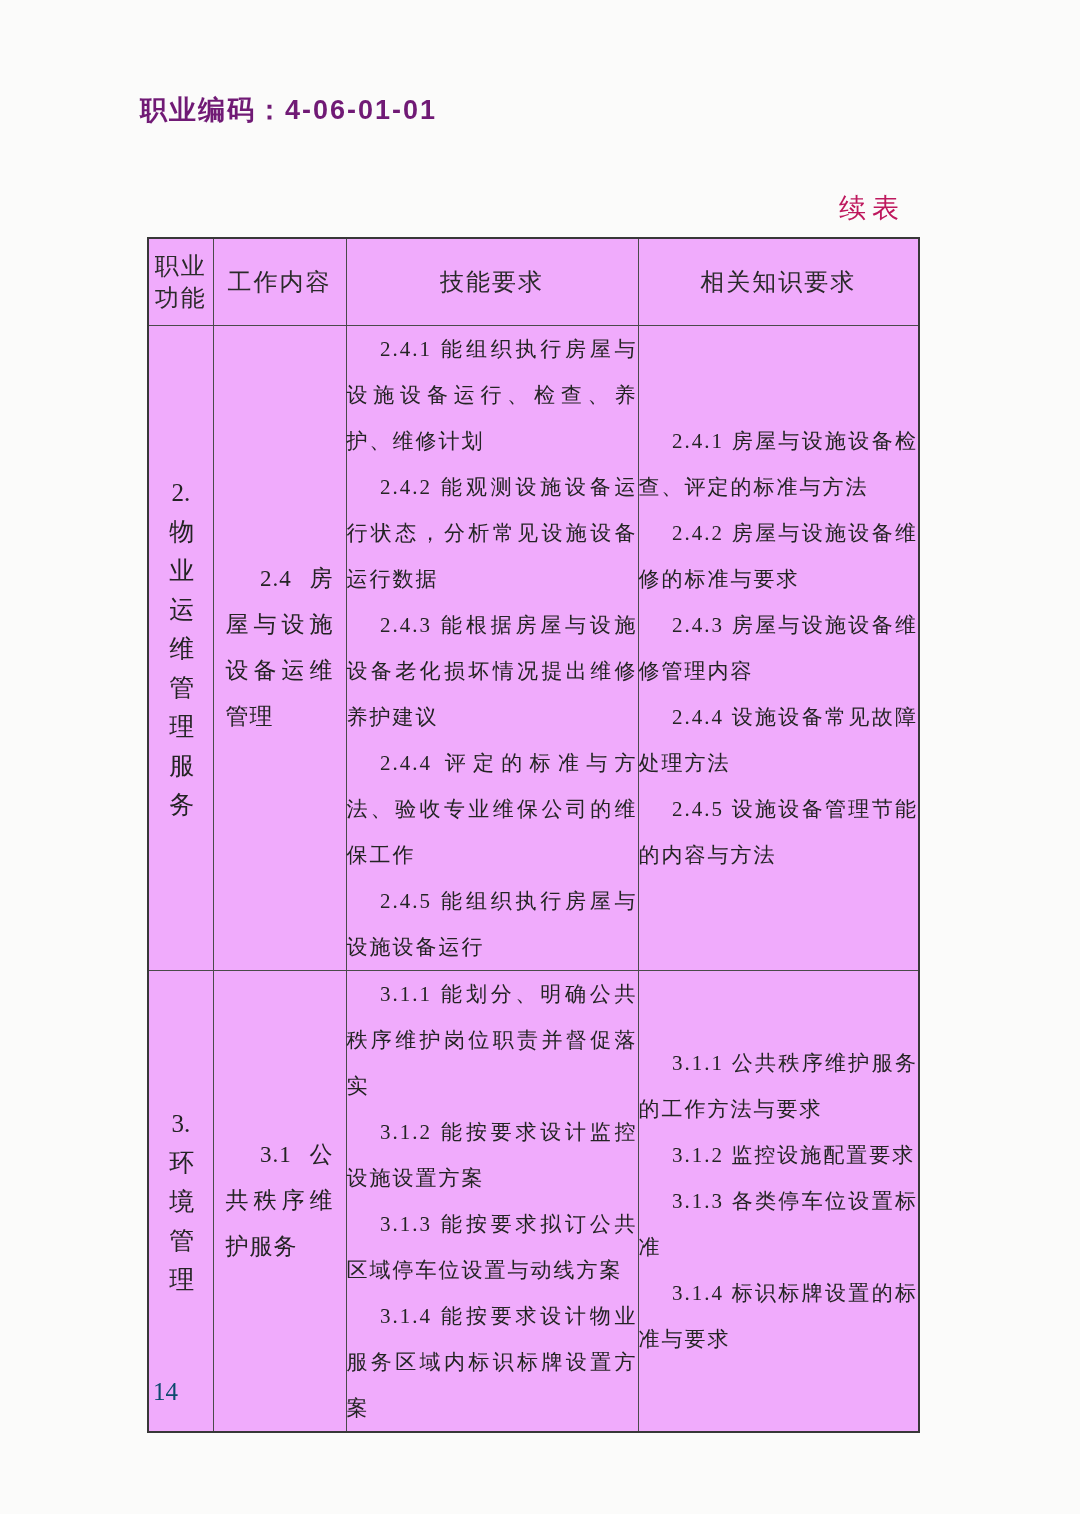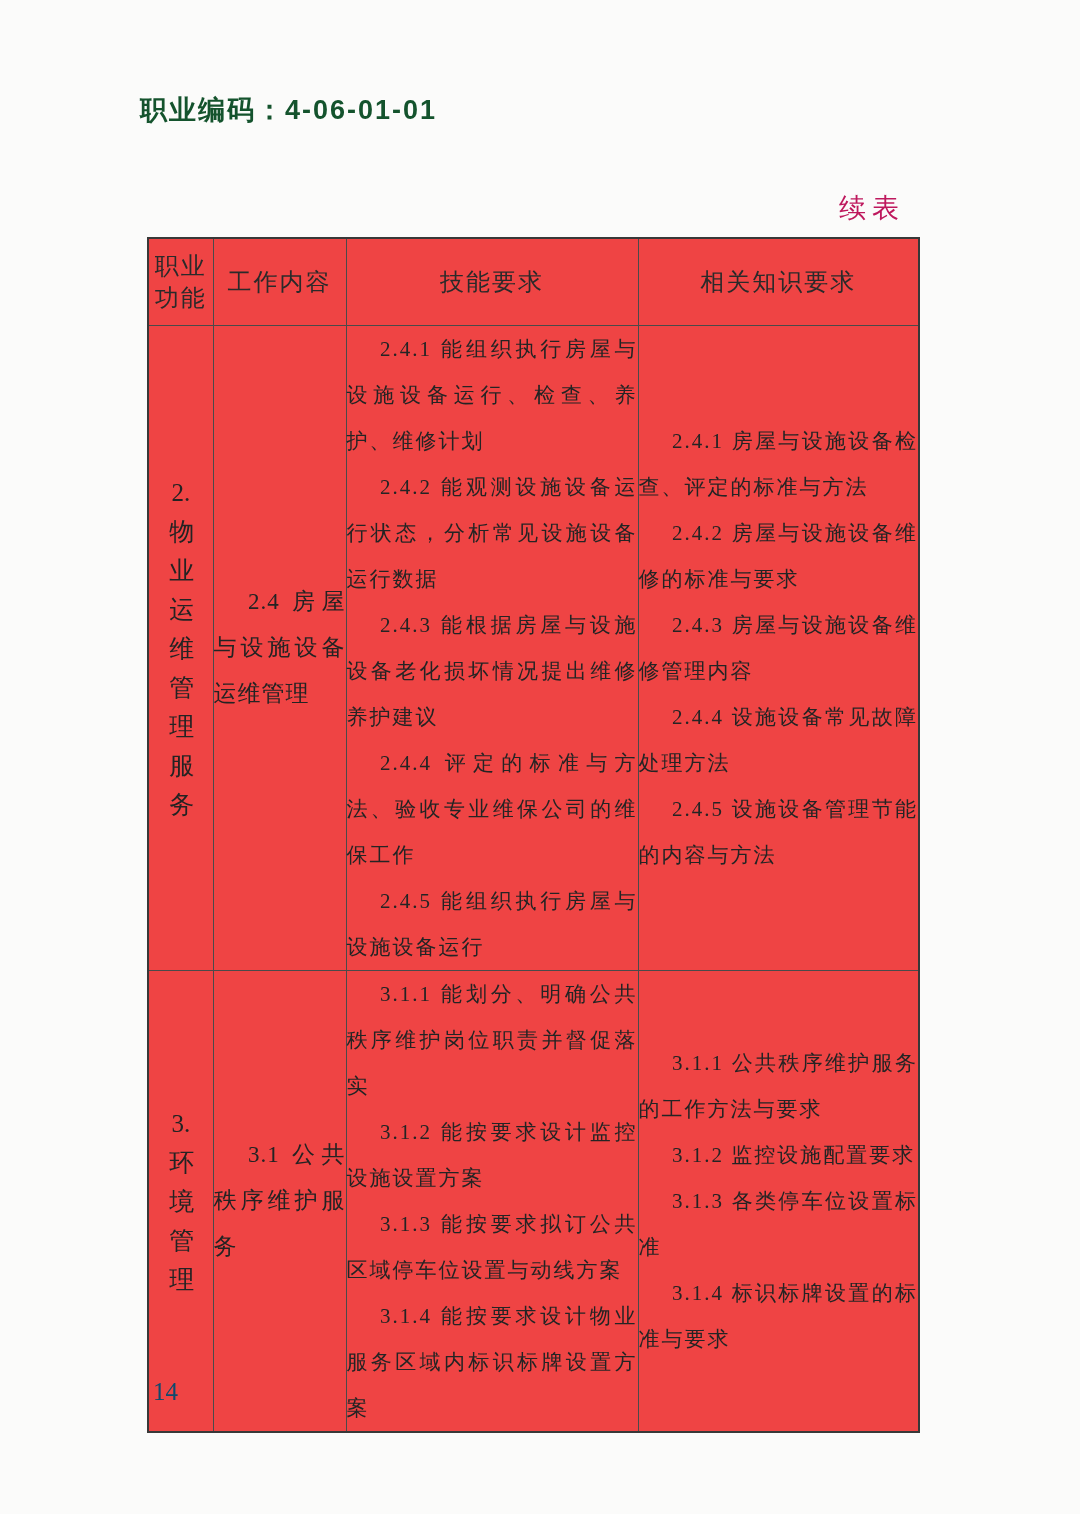--- a/index.html
+++ b/index.html
@@ -18,38 +18,38 @@
     overflow: hidden;
   }
   .header-code {
     position: absolute;
     left: 140px;
     top: 92px;
     font-family: "Liberation Sans", "DejaVu Sans", sans-serif;
     font-weight: 700;
     font-size: 27px;
     letter-spacing: 2px;
-    color: #14532d;
+    color: #701a75;
   }
   .continued-label {
     position: absolute;
     right: 175px;
     top: 190px;
     font-size: 27px;
     letter-spacing: 6px;
     color: #be185d;
   }
   table.std-table {
     position: absolute;
     left: 147px;
     top: 237px;
     width: 771px;
     border-collapse: collapse;
     table-layout: fixed;
-    background: #ef4444;
+    background: #f0abfc;
   }
   table.std-table col.c1 { width: 65px; }
   table.std-table col.c2 { width: 133px; }
   table.std-table col.c3 { width: 292px; }
   table.std-table col.c4 { width: 281px; }
   table.std-table th,
   table.std-table td {
     border: 1.5px solid #4a4a4a;
     vertical-align: middle;
     padding: 0;
@@ -82,21 +82,21 @@
   }
   td.work-cell {
     padding: 0 6px;
   }
   .work-text {
     font-size: 23px;
     line-height: 46px;
     letter-spacing: 1px;
     text-indent: 1.5em;
     text-align: justify;
-    margin: 0;
+    margin: 12px;
   }
   td.skills-cell, td.knowledge-cell {
     padding: 0 11px;
   }
   .cell-para {
     margin: 0;
     font-size: 21px;
     line-height: 46px;
     letter-spacing: 2px;
     text-indent: 1.6em;

